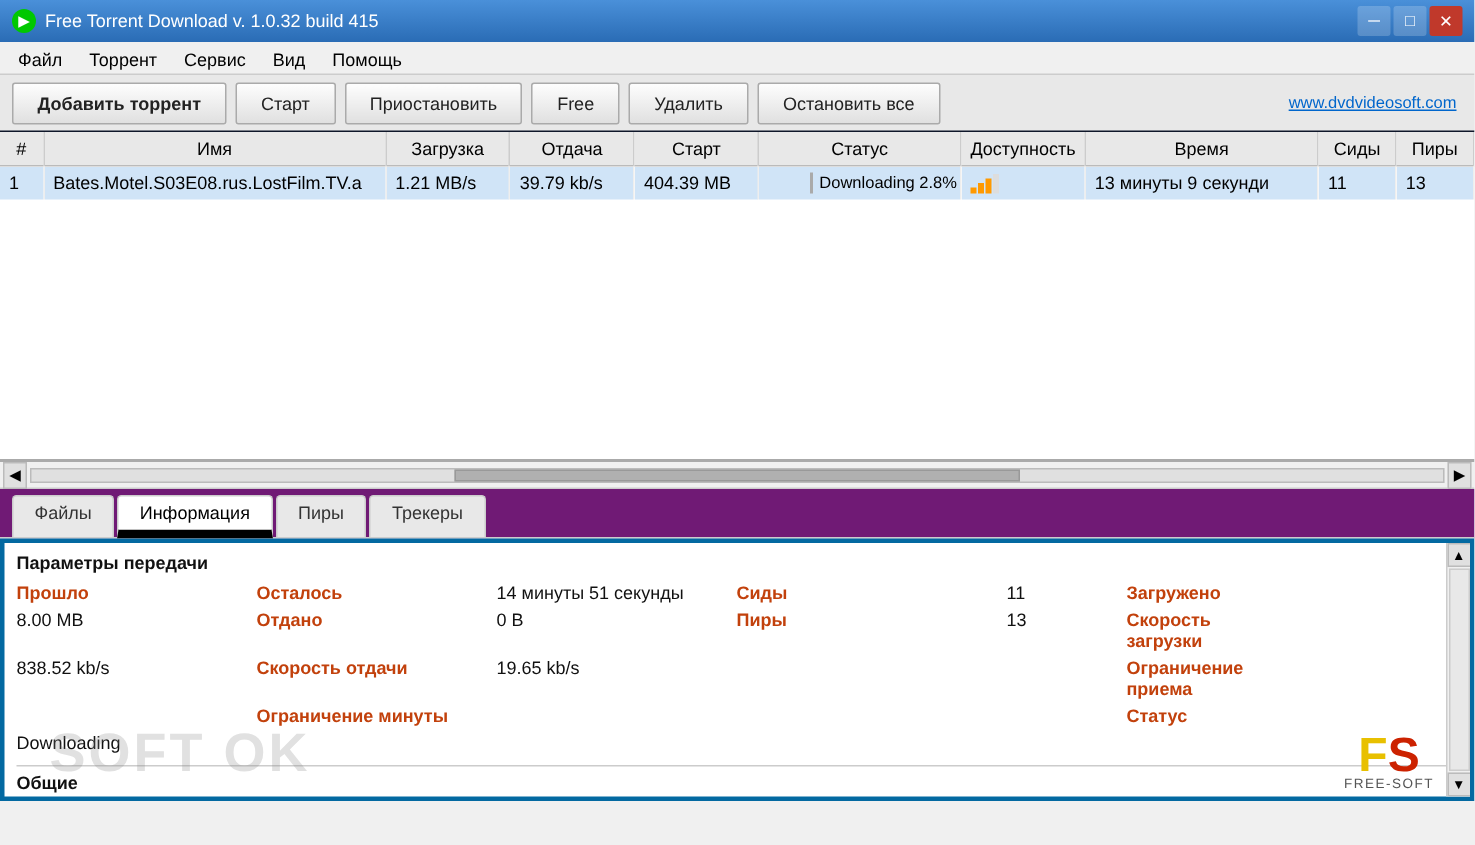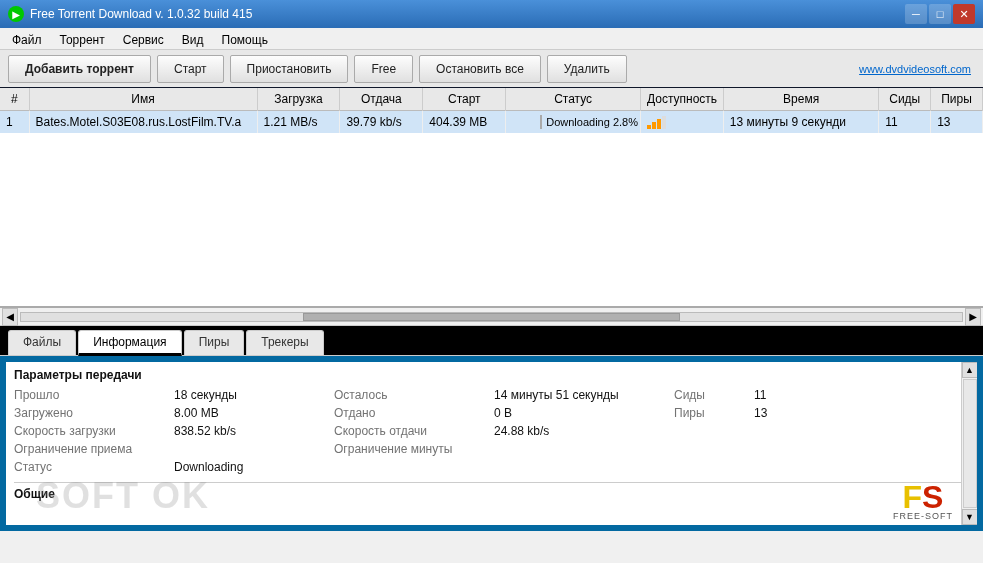--- a/index.html
+++ b/index.html
@@ -209,73 +209,73 @@
       position: absolute;
       left: 30%;
       width: 40%;
       height: 100%;
       background: #b0b0b0;
       border: 1px solid #999;
     }
 
     
     #tabs-container {
-      background: #000000;
+      background: #701a75;
       border-bottom: 1px solid #ccc;
     }
     #tabs-row {
       display: flex;
       padding: 4px 8px 0 8px;
       gap: 2px;
     }
     .tab {
       padding: 4px 14px;
       border: 1px solid #ccc;
       border-bottom: none;
       background: #e8e8e8;
       cursor: pointer;
       font-size: 12px;
       color: #333;
       border-radius: 3px 3px 0 0;
     }
     .tab.active {
       background: white;
-      border-bottom: 3px solid #000000;
+      border-bottom: 6px solid #000000;
       color: #000;
       font-weight: normal;
       z-index: 1;
       position: relative;
       margin-bottom: -1px;
     }
 
     
     #info-panel {
       background: white;
-      border: 6px solid #0369a1;
+      border: 3px solid #0369a1;
       margin: 0;
       padding: 6px 8px;
       height: 175px;
       overflow: hidden;
       position: relative;
     }
     .info-section-title {
       font-weight: bold;
       font-size: 12px;
       margin-bottom: 6px;
       color: #111;
     }
     .info-grid {
       display: grid;
       grid-template-columns: 160px 160px 160px 180px 80px 60px;
       row-gap: 4px;
       font-size: 12px;
     }
     .info-label {
-      color: #737373;
-      font-weight: normal;
+      color: #c2410c;
+      font-weight: bold;
     }
     .info-value {
       color: #111;
     }
 
     
     #info-scrollbar {
       position: absolute;
       right: 0;
       top: 0;
@@ -399,22 +399,22 @@
   <span class="menu-item">Помощь</span>
   <span style="flex:1"></span>
 </div>
 
 <div id="toolbar">
   <div class="toolbar-left">
     <button class="toolbar-btn primary">Добавить торрент</button>
     <button class="toolbar-btn">Старт</button>
     <button class="toolbar-btn">Приостановить</button>
     <button class="toolbar-btn">Free</button>
+    <button class="toolbar-btn">Удалить</button>
     <button class="toolbar-btn">Остановить все</button>
-    <button class="toolbar-btn">Удалить</button>
   </div>
   <span id="dvd-link">www.dvdvideosoft.com</span>
 </div>
 
 <div id="main-table-container">
   <table id="torrent-table">
     <thead>
       <tr>
         <th class="col-num">#</th>
         <th class="col-name">Имя</th>
@@ -475,37 +475,36 @@
     <div class="tab">Трекеры</div>
   </div>
 </div>
 
 <div id="info-panel" style="position:relative;">
   <div class="info-section-title">Параметры передачи</div>
 
   <div class="info-grid">
 
     <span class="info-label">Прошло</span>
-    <span class="info-value">18 секунды</span>
     <span class="info-label">Осталось</span>
     <span class="info-value">14 минуты 51 секунды</span>
     <span class="info-label">Сиды</span>
     <span class="info-value">11</span>
 
     <span class="info-label">Загружено</span>
     <span class="info-value">8.00 MB</span>
     <span class="info-label">Отдано</span>
     <span class="info-value">0 B</span>
     <span class="info-label">Пиры</span>
     <span class="info-value">13</span>
 
     <span class="info-label">Скорость загрузки</span>
     <span class="info-value">838.52 kb/s</span>
     <span class="info-label">Скорость отдачи</span>
-    <span class="info-value">24.88 kb/s</span>
+    <span class="info-value">19.65 kb/s</span>
     <span class="info-label"></span>
     <span class="info-value"></span>
 
     <span class="info-label">Ограничение приема</span>
     <span class="info-value"></span>
     <span class="info-label">Ограничение минуты</span>
     <span class="info-value"></span>
     <span class="info-label"></span>
     <span class="info-value"></span>
 

